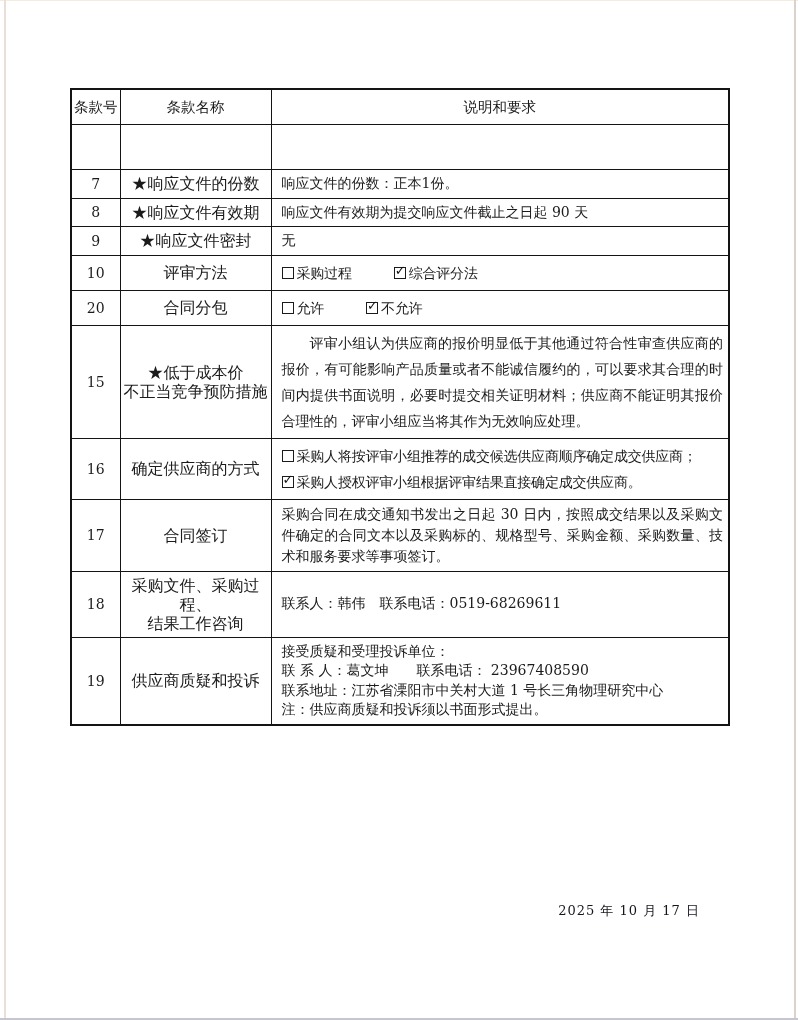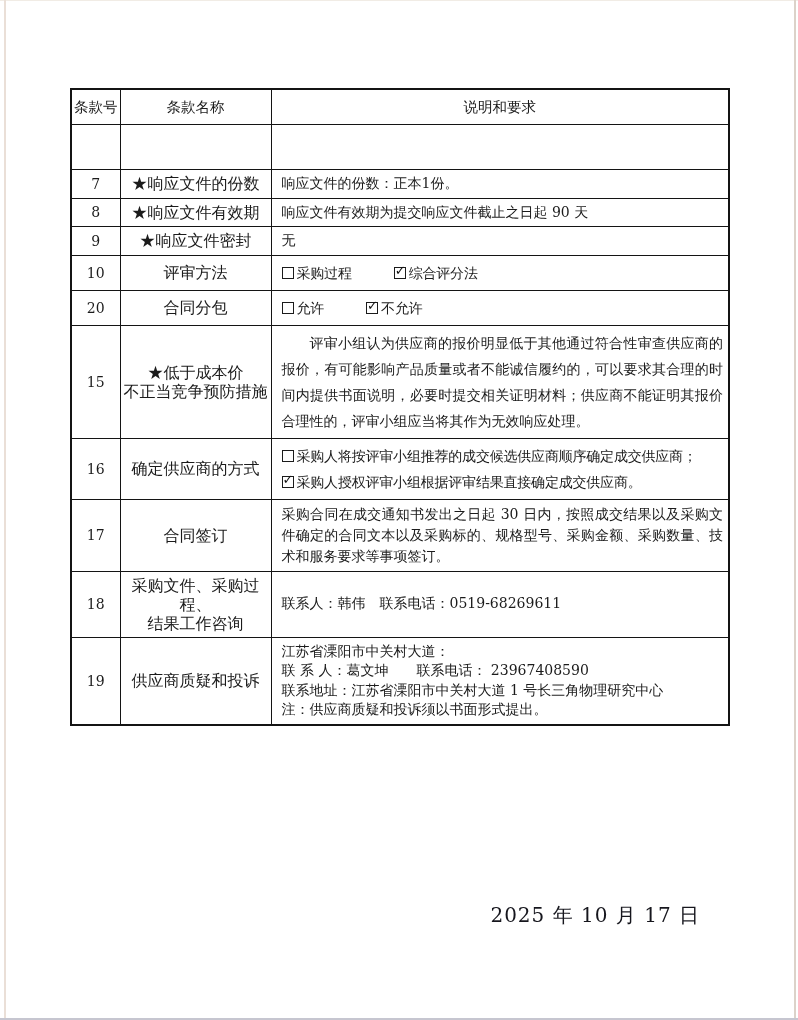--- a/index.html
+++ b/index.html
@@ -94,21 +94,21 @@
     text-align: justify;
   }
   .para.indent {
     line-height: 26px;
     text-indent: 2em;
   }
   #doc-date {
     position: absolute;
     top: 902px;
     right: 98px;
-    font-size: 20px;
+    font-size: 13px;
     letter-spacing: 1px;
     color: #16161d;
   }
 </style>
 </head>
 <body>
 
 <div id="page">
   <div class="edge-top"></div>
   <div class="edge-left"></div>
@@ -218,21 +218,21 @@
             <td class="col-desc">
               <div class="line">联系人：韩伟　联系电话：0519-68269611</div>
             </td>
           </tr>
           <tr>
             <td class="col-no">19</td>
             <td class="col-name">
               <div>供应商质疑和投诉</div>
             </td>
             <td class="col-desc">
-              <div class="line">江苏省溧阳市中关村大道：</div>
+              <div class="line">接受质疑和受理投诉单位：</div>
               <div class="line">联 系 人：葛文坤　　联系电话： 23967408590</div>
               <div class="line">联系地址：江苏省溧阳市中关村大道 1 号长三角物理研究中心</div>
               <div class="line">注：供应商质疑和投诉须以书面形式提出。</div>
             </td>
           </tr>
         </tbody>
     </table>
   </div>
 
   <div id="doc-date">2025 年 10 月 17 日</div>

